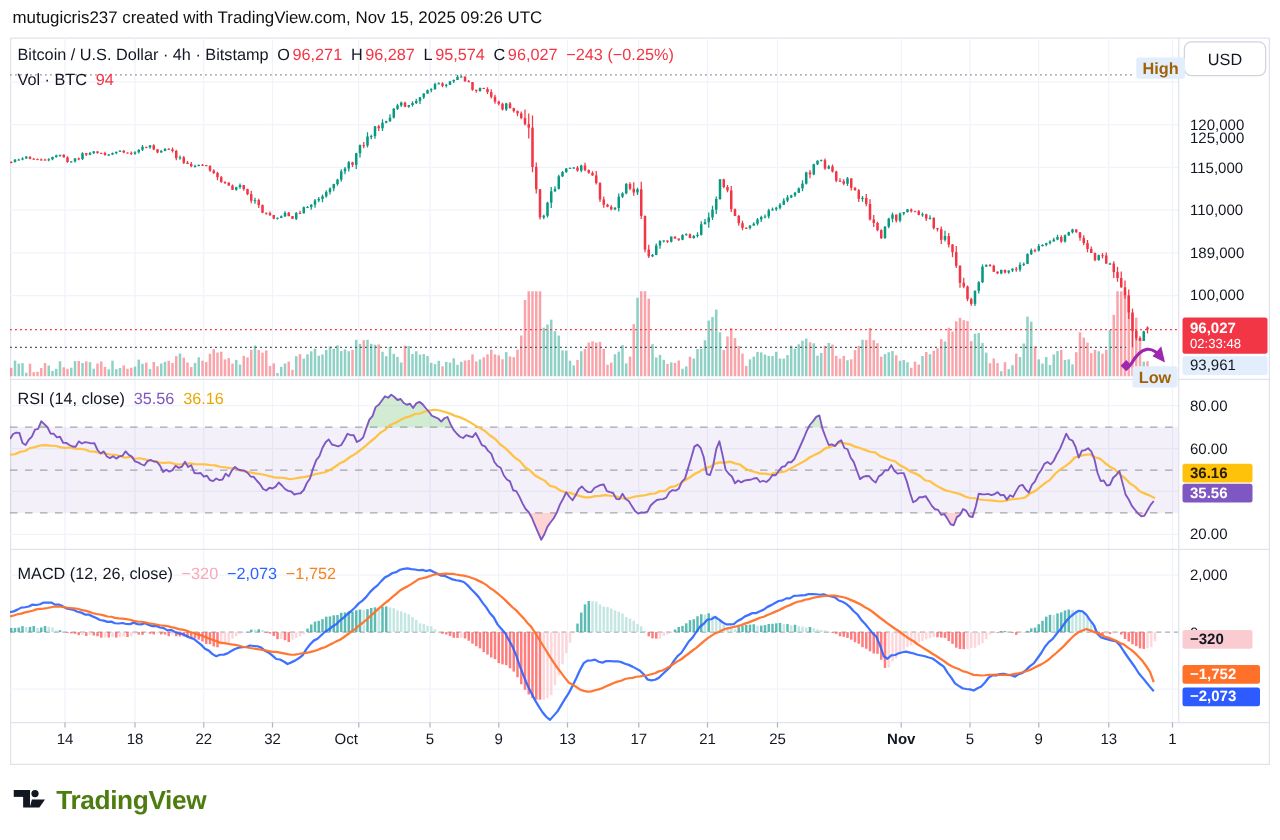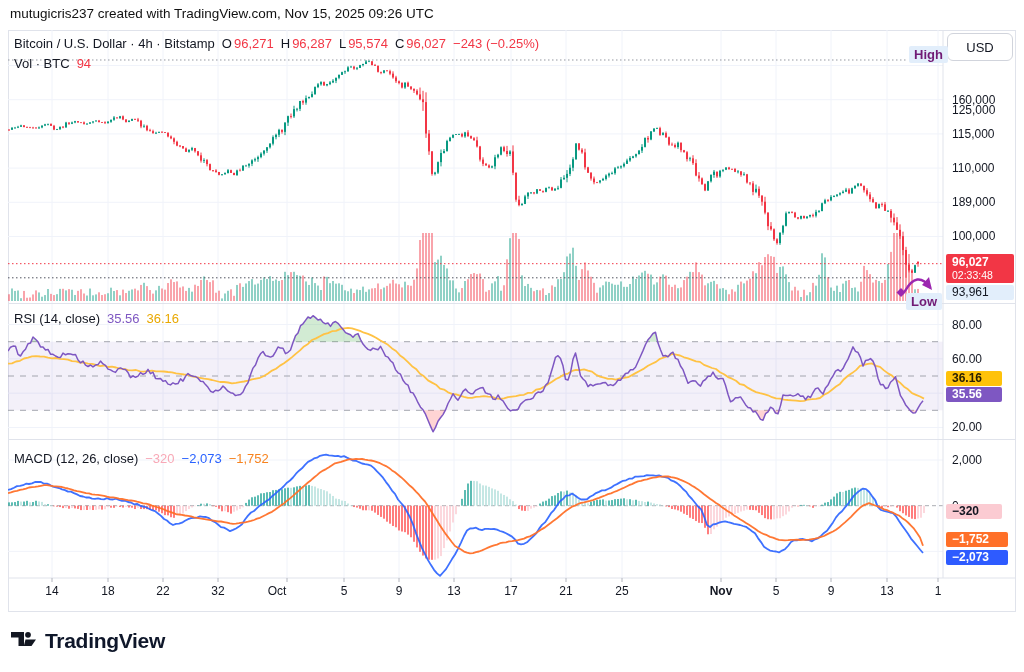--- a/index.html
+++ b/index.html
@@ -14,32 +14,32 @@
   .vol-label{left:14px;top:56px;}
   .rsi-label{left:14px;top:311px;}
   .macd-label{left:14px;top:451px;}
   .pair{display:inline-flex;gap:2px;}
   .red{color:#F23645;} .purple{color:#7E57C2;} .yellow{color:#E9A800;}
   .blue{color:#2962FF;} .orange{color:#F7831E;} .pink{color:#F8A8B6;}
   .tick{position:absolute;left:952px;font-size:12px;height:16px;line-height:16px;color:#131722;z-index:4;white-space:nowrap;}
   .time-label{position:absolute;top:584px;width:36px;margin-left:-18px;text-align:center;font-size:12px;color:#131722;z-index:4;}
   .usd-btn{left:947px;top:33px;width:64px;height:26px;border:1px solid #D1D4DC;border-radius:6px;background:#fff;z-index:6;
            font-size:13px;font-weight:500;display:flex;align-items:center;justify-content:center;cursor:pointer;text-align:right;}
-  .hl-label{background:#E2EEFB;color:#701a75;font-size:13px;font-weight:600;padding:0 5px;height:17px;line-height:17px;z-index:6;border-radius:2px;}
+  .hl-label{background:#E2EEFB;color:#a16207;font-size:13px;font-weight:600;padding:0 5px;height:17px;line-height:17px;z-index:6;border-radius:2px;}
   .badge{position:absolute;left:946px;box-sizing:border-box;padding-left:6px;font-size:12px;font-weight:600;border-radius:2px;z-index:6;white-space:nowrap;}
   .price-badge{top:254px;width:68px;height:29px;background:#F23645;color:#fff;line-height:13px;padding-top:2px;}
   .price-badge .cd{font-size:10.5px;font-weight:400;}
   .low-val{top:285px;width:68px;height:15px;line-height:15px;background:#E2EEFB;color:#131722;font-weight:400;}
   .b-yellow{top:371px;width:56px;height:15px;line-height:15px;background:#FFC20A;color:#2B2002;}
   .b-purple{top:387px;width:56px;height:15px;line-height:15px;background:#7E57C2;color:#fff;}
   .b-pink{top:504px;width:56px;height:15px;line-height:15px;background:#FBCBD2;color:#131722;}
   .b-orange{top:532px;width:62px;height:15px;line-height:15px;background:#FF7028;color:#fff;}
   .b-blue{top:550px;width:62px;height:15px;line-height:15px;background:#2E5BFF;color:#fff;}
   .logo{left:10px;top:627px;display:flex;align-items:center;gap:8px;z-index:5;cursor:pointer;}
-  .logo-text{font-size:21px;font-weight:700;letter-spacing:-0.3px;color:#0f172a;}
+  .logo-text{font-size:21px;font-weight:700;letter-spacing:-0.3px;color:#4d7c0f;}
 </style>
 </head>
 <body>
 
 <div id="root">
   <div class="abs watermark">mutugicris237 created with TradingView.com, Nov 15, 2025 09:26 UTC</div>
   <div class="abs chart-frame"></div>
   <svg id="chart-svg" class="abs" width="1008" height="581" viewBox="0 0 1008 581">
       <line x1="44" y1="0" x2="44" y2="548" stroke="#F0F3FA" stroke-width="1"></line>
       <line x1="100" y1="0" x2="100" y2="548" stroke="#F0F3FA" stroke-width="1"></line>
@@ -1377,21 +1377,21 @@
   </div>
   <div class="badge low-val">93,961</div>
   <div class="badge b-yellow">36.16</div>
   <div class="badge b-purple">35.56</div>
   <div class="badge b-pink">−320</div>
   <div class="badge b-orange">−1,752</div>
   <div class="badge b-blue">−2,073</div>
 
   <div id="ticks-layer">
       <div class="tick" style="top: 57.5003px; margin-top: 44px;">125,000</div>
-      <div class="tick" style="top: 91.7px;">160,000</div>
+      <div class="tick" style="top: 91.7px;">120,000</div>
       <div class="tick" style="top: 125.9px;">115,000</div>
       <div class="tick" style="top: 160.099px;">110,000</div>
       <div class="tick" style="top: 194.299px;">189,000</div>
       <div class="tick" style="top: 228.499px;">100,000</div>
       <div class="tick" style="top: 316.55px;">80.00</div>
       <div class="tick" style="top: 350.85px;">60.00</div>
       <div class="tick" style="top: 419.45px;">20.00</div>
       <div class="tick" style="top: 452.038px;">2,000</div>
       <div class="tick" style="top: 497.7px;">0</div>
       <div class="time-label" style="left: 52px; font-weight: 400;">14</div>

